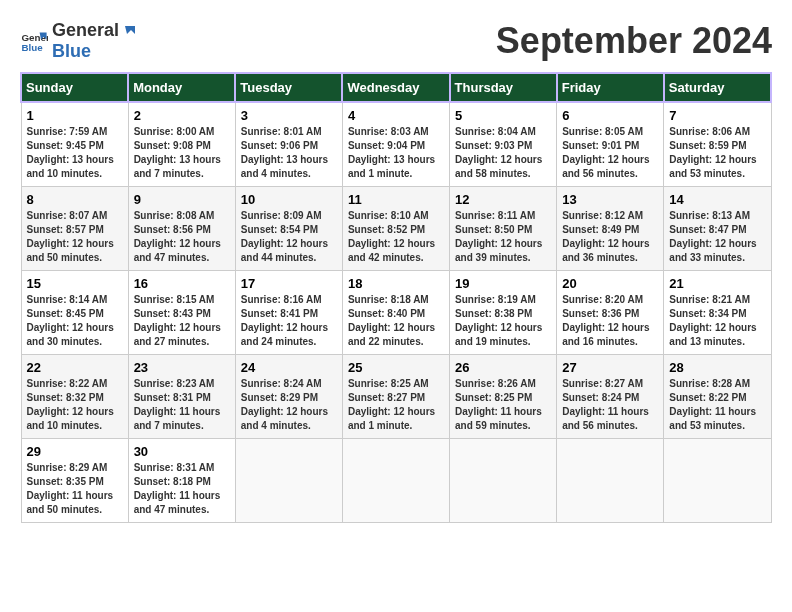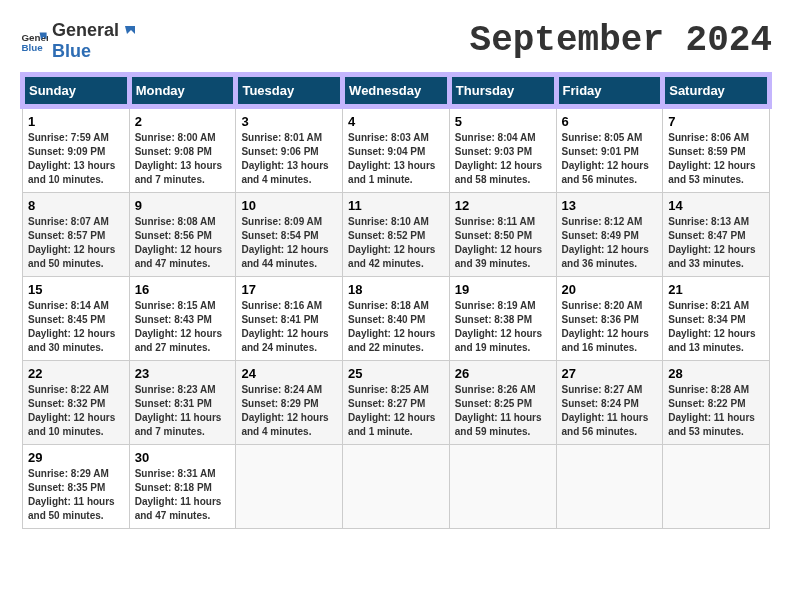--- a/index.html
+++ b/index.html
@@ -30,44 +30,43 @@
       font-size: 18px;
       font-weight: bold;
       color: #2e6db4;
     }
     .logo-icon {
       width: 28px;
       height: 28px;
     }
     .title-area {
       text-align: right;
-      font-family: Liberation Mono, monospace;
     }
     .month-title {
       font-size: 36px;
       font-weight: bold;
       color: #333;
     }
     .subtitle {
       font-size: 15px;
       color: #555;
     }
     .calendar {
       width: 100%;
       border-collapse: collapse;
       font-size: 11px;
     }
     .calendar thead th {
-      background: #0c4a6e;
+      background: #14532d;
       color: #fff;
       padding: 6px 4px;
       text-align: left;
       font-size: 13px;
       font-weight: bold;
-      border: 5px solid #c4b5fd;
+      border: 2px solid #c4b5fd;
     }
     .calendar tbody td {
       border: 1px solid #ccc;
       padding: 5px 5px;
       vertical-align: top;
       width: calc(100% / 7);
       height: 80px;
       background: #fff;
     }
     .calendar tbody tr:nth-child(even) td {
@@ -125,21 +124,21 @@
         <th>Friday</th>
         <th>Saturday</th>
       </tr>
   </thead>
   <tbody id="calendar-body">
   <tr>
         <td>
         <span class="day-number">1</span>
         <div class="day-info">
           <span>Sunrise: 7:59 AM</span><br>
-          <span>Sunset: 9:09 PM</span><br>
+          <span>Sunset: 9:45 PM</span><br>
           <span>Daylight: 13 hours and 10 minutes.</span>
         </div>
       </td>
         <td>
         <span class="day-number">2</span>
         <div class="day-info">
           <span>Sunrise: 8:00 AM</span><br>
           <span>Sunset: 9:08 PM</span><br>
           <span>Daylight: 13 hours and 7 minutes.</span>
         </div>

